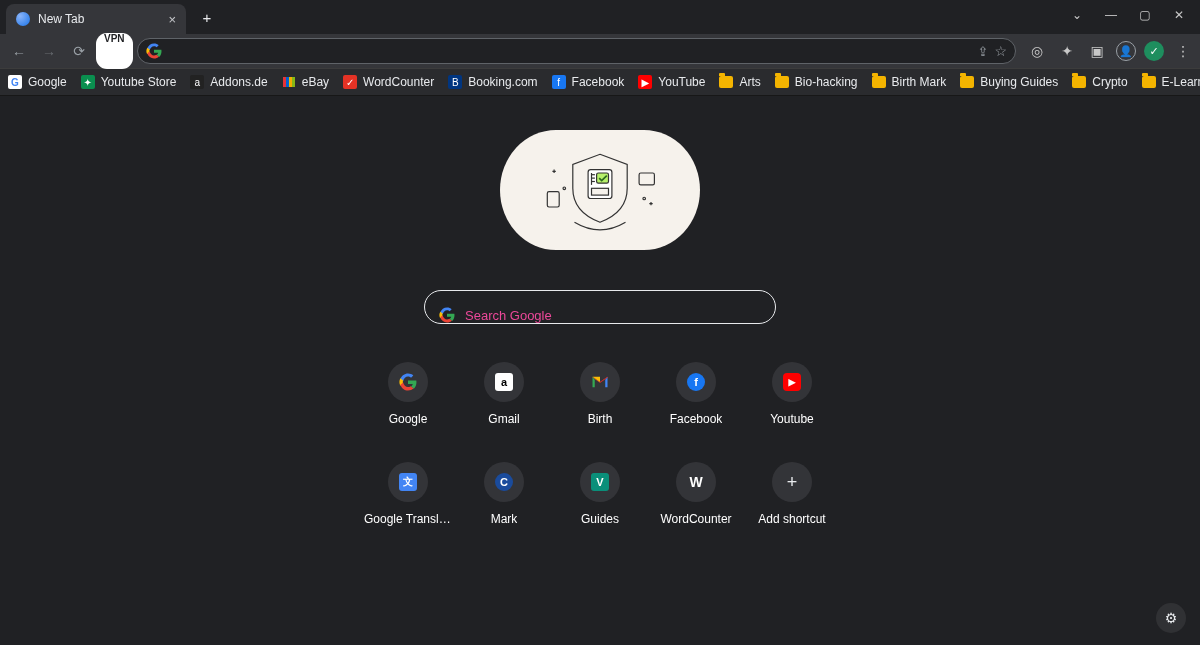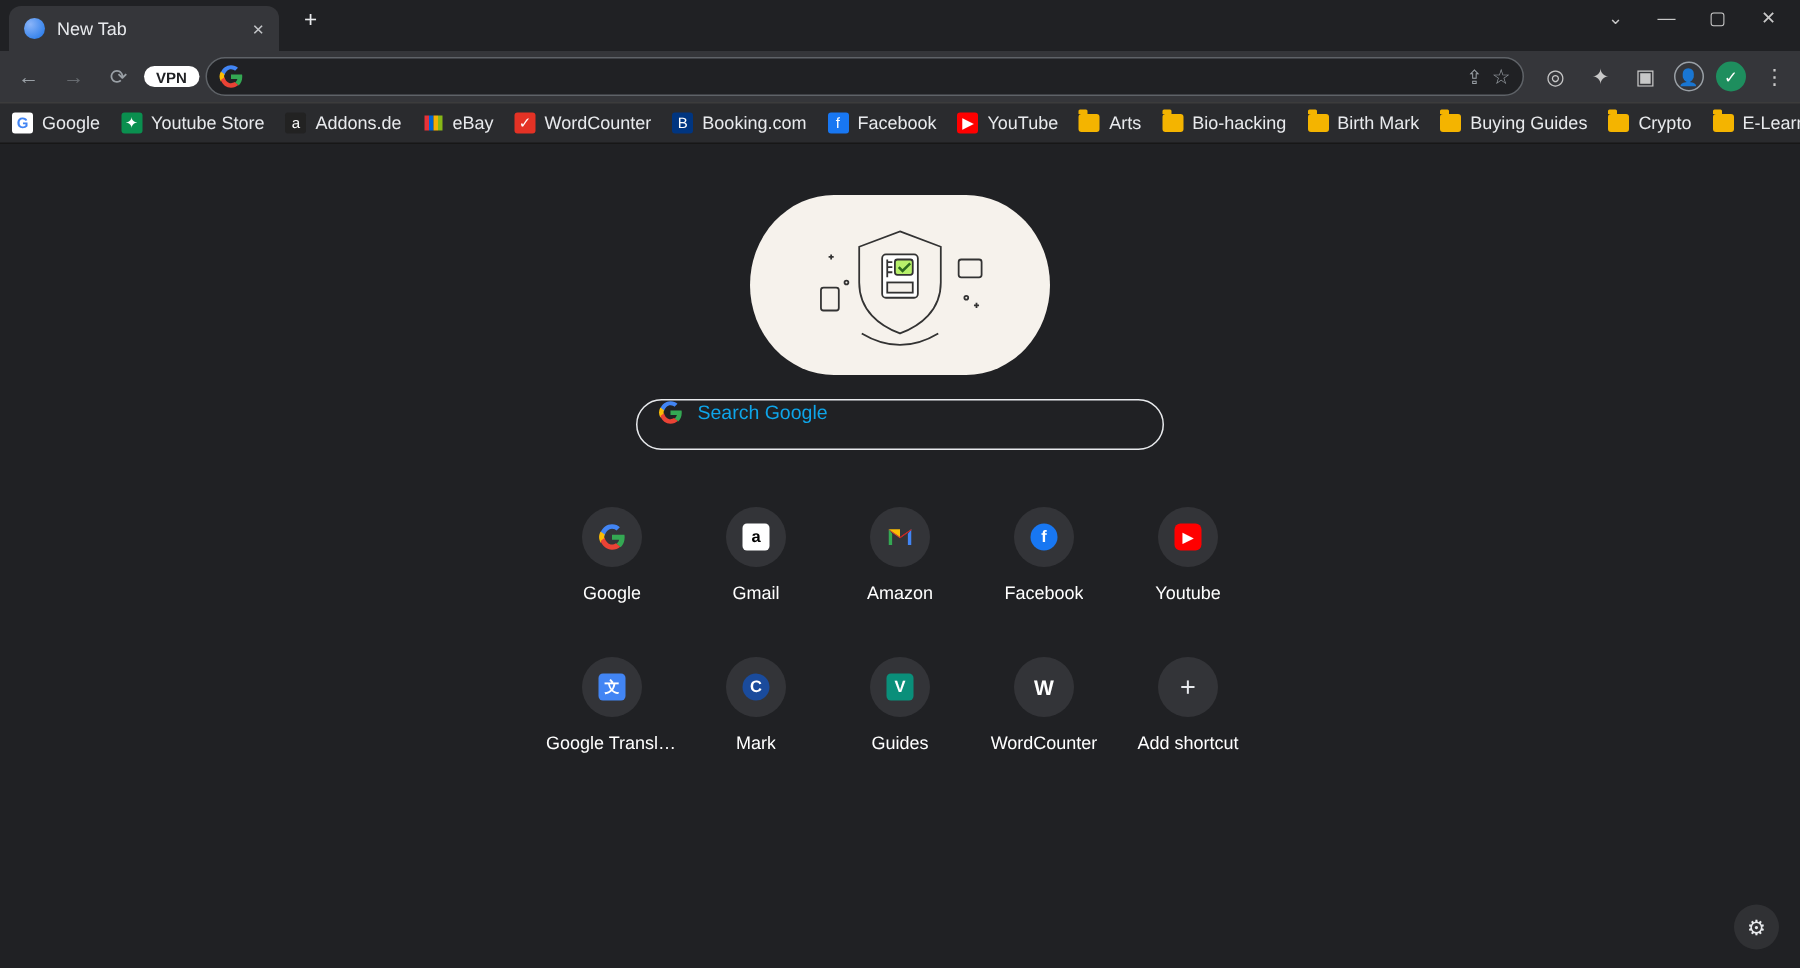--- a/index.html
+++ b/index.html
@@ -1,52 +1,52 @@
 <!DOCTYPE html>
 <html><head>
 <meta charset="utf-8">
 <style>
   * { margin:0; padding:0; box-sizing:border-box; }
   html,body { width:1200px; height:645px; background:#202124; font-family:"Segoe UI",Arial,sans-serif; color:#e8eaed; overflow:hidden; }
 
   
-  .titlebar { height:34px; background:#202124; display:flex; align-items:flex-start; padding:0 6px 0 6px; }
+  .titlebar { height:34px; background:#202124; display:flex; align-items:center; padding:0 6px 0 6px; }
   .tab { display:flex; align-items:center; gap:8px; background:#35363a; color:#e8eaed; height:30px; padding:0 10px; border-radius:8px 8px 0 0; width:180px; font-size:12px; margin-top:4px;}
   .tab .favicon { width:14px; height:14px; border-radius:50%; background:radial-gradient(circle at 30% 30%,#8ab4f8,#1a73e8); }
   .tab .close { margin-left:auto; font-size:13px; opacity:.8; cursor:pointer;}
   .newtab-btn { width:26px; height:26px; display:flex; align-items:center; justify-content:center; color:#e8eaed; margin-left:8px; font-size:15px; cursor:pointer; border-radius:4px;}
   .titlebar-gap { flex:1; }
   .win-controls { display:flex; gap:4px; margin-bottom:4px; }
   .win-controls span { width:30px; height:24px; display:flex; align-items:center; justify-content:center; font-size:12px; color:#c8c8c8; cursor:pointer; }
 
   
   .toolbar { height:34px; background:#35363a; display:flex; align-items:center; padding:0 6px; gap:4px; }
   .nav-btn { width:26px; height:26px; display:flex; align-items:center; justify-content:center; color:#9aa0a6; font-size:14px; border-radius:50%; cursor:pointer;}
-  .vpn-chip { display:flex; align-items:flex-end; gap:4px; background:#fff; color:#202124; border-radius:11px; height:14px; padding:0 8px; font-size:10px; font-weight:600; }
+  .vpn-chip { display:flex; align-items:flex-start; gap:4px; background:#fff; color:#202124; border-radius:11px; height:36px; padding:0 8px; font-size:10px; font-weight:600; }
   .omnibox { flex:1; height:26px; background:#202124; border:1px solid #5f6368; border-radius:13px; display:flex; align-items:center; padding:0 8px; gap:6px; cursor:text;}
   .omnibox input { flex:1; background:transparent; border:none; outline:none; color:#e8eaed; font-size:13px; }
   .tool-icons { display:flex; align-items:center; gap:8px; margin-left:6px; }
   .tool-icons .ti { width:22px; height:22px; display:flex; align-items:center; justify-content:center; color:#c8c8c8; cursor:pointer; font-size:14px; }
   .avatar { width:20px; height:20px; border-radius:50%; border:1px solid #9aa0a6; display:flex; align-items:center; justify-content:center; font-size:11px;}
   .check-badge { width:20px;height:20px;border-radius:50%; background:#1e8e5e; display:flex;align-items:center;justify-content:center; color:#fff; font-size:11px;}
 
   
   .bookmarks { height:28px; background:#2a2b2e; border-top:1px solid #3c3c3c; border-bottom:1px solid #171717; display:flex; align-items:center; padding:0 8px; gap:14px; font-size:12px; color:#e8eaed; overflow:hidden;}
   .bm { display:flex; align-items:center; gap:6px; cursor:pointer; white-space:nowrap; }
   .bm .ico { width:14px; height:14px; display:flex; align-items:center; justify-content:center; font-size:10px; border-radius:2px;}
   .folder-ico { width:14px;height:12px;background:#f4b400;border-radius:2px; position:relative;}
   .folder-ico::before{content:"";position:absolute;top:-3px;left:0;width:6px;height:3px;background:#f4b400;border-radius:1px 1px 0 0;}
 
   
   .content { height:calc(645px - 34px - 34px - 28px); position:relative; display:flex; flex-direction:column; align-items:center; }
 
   .hero { margin-top:34px; width:200px; height:120px; background:#f6f2ec; border-radius:56px/60px; display:flex; align-items:center; justify-content:center; position:relative;}
   .hero svg { width:170px; height:110px; }
 
-  .searchbar { margin-top:16px; width:352px; height:34px; border:1px solid #e8eaed; border-radius:17px; display:flex; align-items:flex-start; padding:0 14px; gap:10px; color:#0ea5e9; font-size:13px; cursor:text; background:transparent;}
+  .searchbar { margin-top:40px; width:352px; height:34px; border:1px solid #e8eaed; border-radius:17px; display:flex; align-items:flex-end; padding:0 14px; gap:10px; color:#ec4899; font-size:13px; cursor:text; background:transparent;}
   .g-logo { width:16px;height:16px; }
 
   .shortcuts { margin-top:38px; display:grid; grid-template-columns:repeat(5, 96px); grid-template-rows:repeat(2, auto); column-gap:0; row-gap:36px; justify-content:center;}
   .shortcut { width:96px; display:flex; flex-direction:column; align-items:center; gap:10px; cursor:pointer;}
   .shortcut .chip { width:40px;height:40px;border-radius:50%; background:#333438; display:flex; align-items:center; justify-content:center; font-size:14px; color:#fff;}
   .shortcut .lbl { font-size:12px; color:#fff; text-align:center; max-width:88px; white-space:nowrap; overflow:hidden; text-overflow:ellipsis;}
   .chip .mini { width:18px;height:18px;border-radius:3px;display:flex;align-items:center;justify-content:center;font-size:11px;font-weight:700;}
 
   .customize { position:absolute; bottom:12px; right:14px; width:30px; height:30px; border-radius:50%; background:#303134; display:flex; align-items:center; justify-content:center; cursor:pointer; color:#e8eaed; font-size:14px;}
 
@@ -220,21 +220,21 @@
       <div class="shortcut">
         <div class="chip">
           <svg width="18" height="14" viewBox="0 0 24 18">
             <path fill="#EA4335" d="M12 9L2 2v1l10 7 10-7V2z"></path>
             <path fill="#FBBC05" d="M2 2l10 7V2z"></path>
             <path fill="#34A853" d="M2 2v14h3V6z"></path>
             <path fill="#4285F4" d="M22 2v14h-3V6z"></path>
             <path fill="#C5221F" d="M12 9l10-7v1l-10 7z"></path>
           </svg>
         </div>
-        <div class="lbl">Amazon</div>
+        <div class="lbl">Birth</div>
       </div>
       <div class="shortcut">
         <div class="chip">
           <span class="mini" style="background: rgb(24, 119, 242); border-radius: 50%;">f</span>
         </div>
         <div class="lbl">Facebook</div>
       </div>
       <div class="shortcut">
         <div class="chip">
           <span class="mini" style="background: rgb(255, 0, 0); border-radius: 4px; font-size: 9px;">▶</span>

